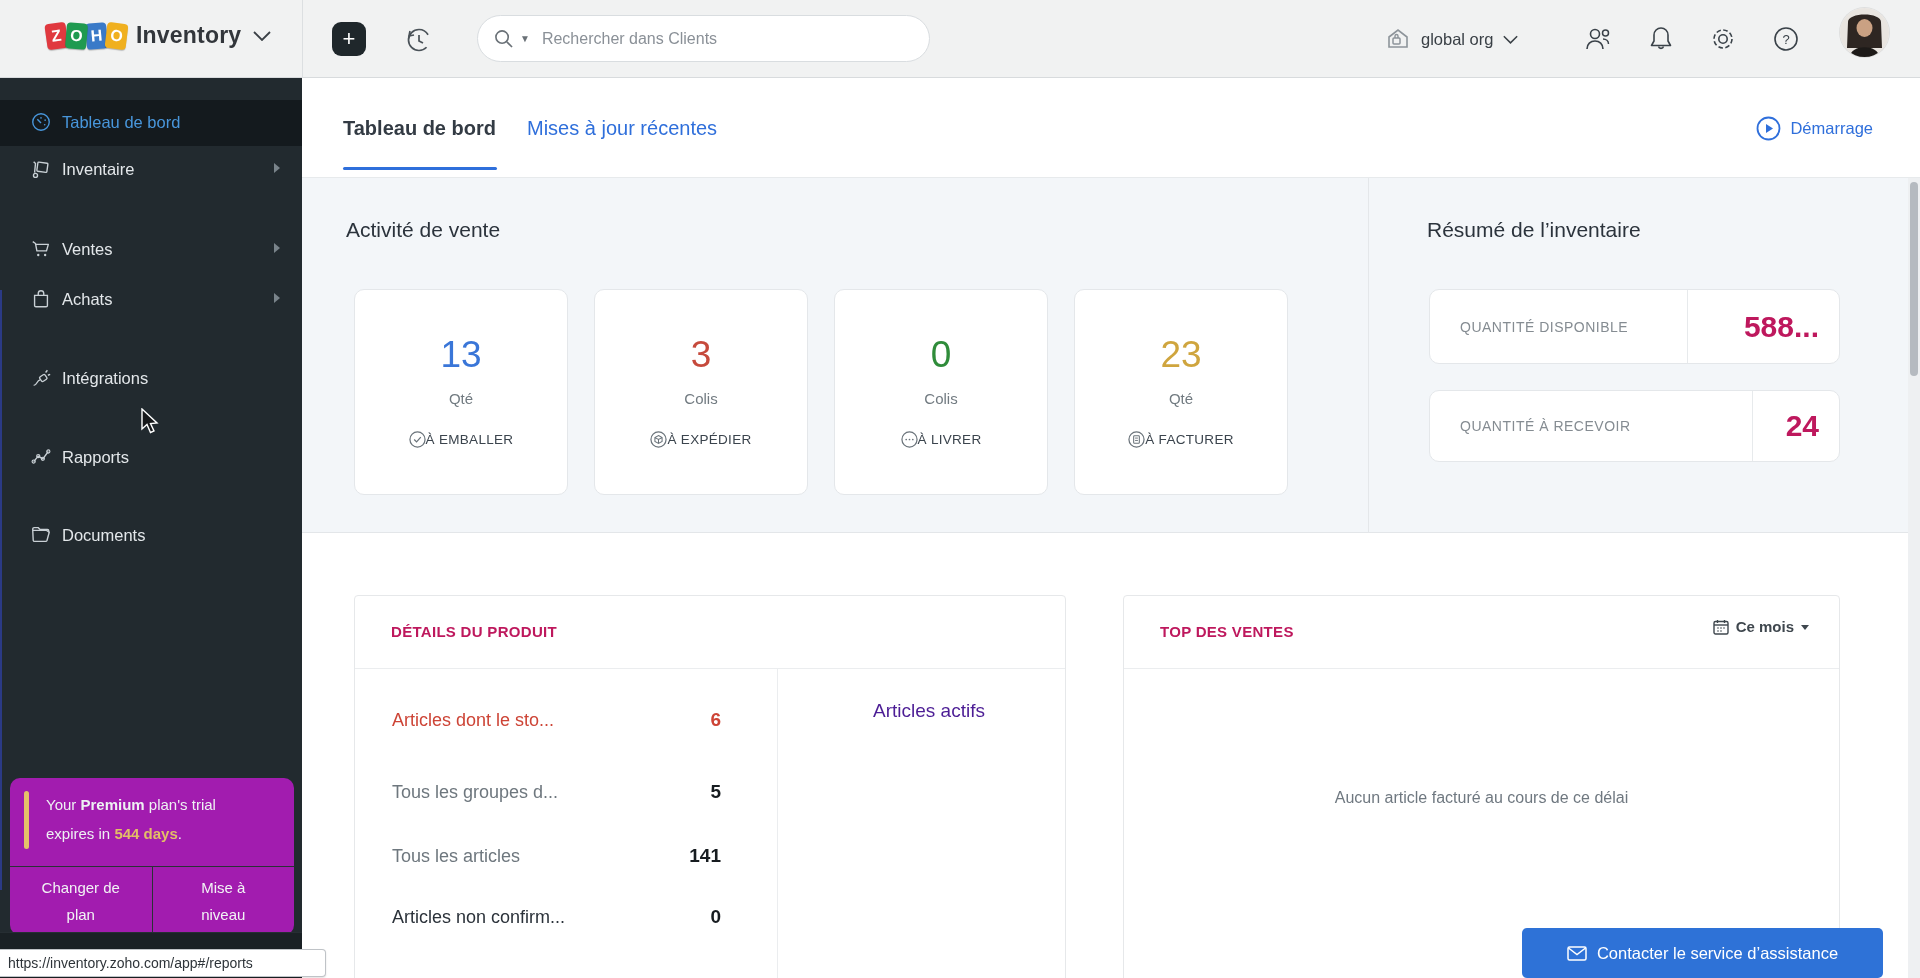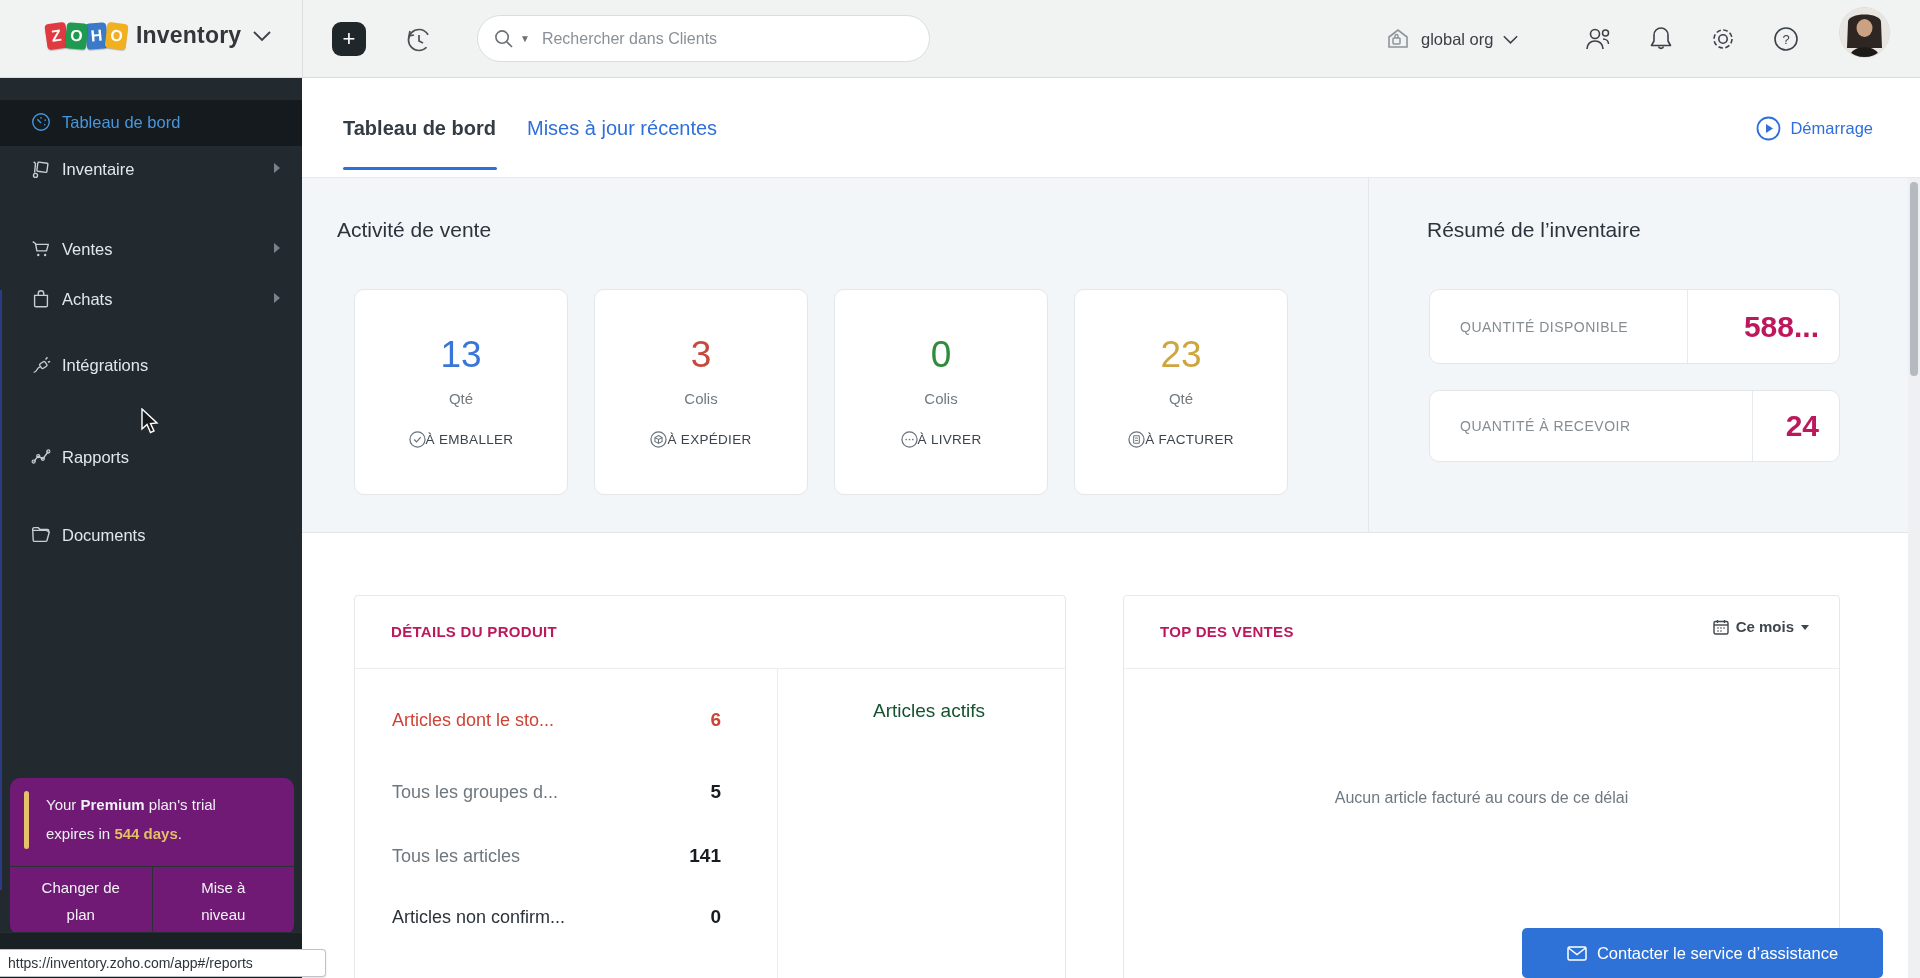--- a/index.html
+++ b/index.html
@@ -31,21 +31,21 @@
 
   
   .sidebar{position:absolute;left:0;top:78px;width:302px;height:900px;background:#222a2f;z-index:4;}
   .side-edge{position:absolute;left:0;top:290px;width:2px;height:600px;background:#2b3a85;z-index:6;}
   .nav-item{position:absolute;left:0;width:100%;height:44px;cursor:pointer;}
   .nav-item .nicon{position:absolute;left:30px;top:11px;}
   .nav-item .nlabel{position:absolute;left:62px;top:0;line-height:44px;font-size:16.5px;color:#e3e7ea;}
   .nav-item .nchev{position:absolute;right:22px;top:16px;width:0;height:0;border-left:6px solid #79838a;border-top:5px solid transparent;border-bottom:5px solid transparent;}
   .nav-active{background:#141a1e;height:46px;}
   .nav-active .nlabel{color:#4896db;}
-  .trial{position:absolute;left:10px;top:700px;width:284px;height:157px;background:#701a75;border-radius:10px;color:#eef1f3;}
+  .trial{position:absolute;left:10px;top:700px;width:284px;height:157px;background:#a21caf;border-radius:10px;color:#eef1f3;}
   .trial-bar{position:absolute;left:14px;top:13px;width:5px;height:58px;border-radius:3px;background:#e5c169;}
   .trial-text{position:absolute;left:36px;top:12px;font-size:15px;line-height:29px;white-space:pre-wrap;}
   .trial-text b{font-weight:bold;}
   .hl{color:#e3bf66;font-weight:bold;}
   .trial-divider{position:absolute;left:0;top:88px;width:100%;height:1px;background:#2a3136;}
   .trial-btns{position:absolute;left:0;top:89px;width:100%;height:68px;display:flex;}
   .trial-btn{flex:1;text-align:center;font-size:15px;line-height:27px;padding-top:7px;color:#f2f4f5;cursor:pointer;}
   .trial-btn:first-child{border-right:1px solid #2a3136;}
   .tb-inner1{max-width:104px;margin:0 auto;}
   .tb-inner2{max-width:64px;margin:0 auto;}
@@ -56,41 +56,41 @@
   .tabsrow{position:absolute;left:302px;top:78px;width:1618px;height:100px;background:#fff;border-bottom:1px solid #e7eaec;}
   .tab1{position:absolute;left:41px;top:0;height:100px;line-height:100px;font-size:20px;font-weight:bold;color:#333b44;cursor:pointer;}
   .tab-underline{position:absolute;left:41px;top:89px;width:154px;height:3px;background:#2f6fdb;border-radius:2px;}
   .tab2{position:absolute;left:225px;top:0;height:100px;line-height:100px;font-size:20px;color:#2f6fdb;cursor:pointer;}
   .demarrage{position:absolute;right:47px;top:0;height:100px;display:flex;align-items:center;gap:9px;cursor:pointer;font-size:16.5px;color:#2f6fdb;}
 
   
   .lightsec{position:absolute;left:302px;top:178px;width:1618px;height:355px;background:#f3f6f9;border-bottom:1px solid #e3e6e9;}
   .vdiv{position:absolute;left:1066px;top:0;width:1px;height:355px;background:#e4e7ea;}
   .sec-title{font-size:21px;color:#2b333c;font-weight:500;}
-  .act-title{position:absolute;left:35px;top:40px;}
+  .act-title{position:absolute;left:44px;top:40px;}
   .act-card{position:absolute;top:111px;width:214px;height:206px;background:#fff;border:1px solid #e4e7ea;border-radius:10px;text-align:center;cursor:pointer;}
   .ac-num{margin-top:44px;font-size:37px;font-weight:500;}
   .ac-unit{margin-top:14px;font-size:15px;color:#717a80;}
   .ac-status{margin-top:24px;display:flex;align-items:center;justify-content:center;font-size:13.5px;font-weight:500;color:#3b444d;letter-spacing:.3px;}
   .n-blue{color:#3a76d8;} .n-red{color:#c64a3c;} .n-green{color:#2f8c3a;} .n-yellow{color:#cfa53e;}
   .sum-title{position:absolute;left:1125px;top:40px;}
   .sum-box{position:absolute;left:1127px;width:411px;background:#fff;border:1px solid #e4e7ea;border-radius:10px;display:flex;align-items:center;}
   .sum-label{font-size:14px;color:#858c92;letter-spacing:.5px;padding-left:30px;}
   .sum-val{position:absolute;top:0;bottom:0;right:0;border-left:1px solid #e7eaec;display:flex;align-items:center;justify-content:flex-end;padding-right:20px;font-size:30px;font-weight:bold;color:#be185d;}
 
   
   .panel{position:absolute;top:595px;background:#fff;border:1px solid #e6e8ea;border-radius:4px;}
   .panel-title{position:absolute;left:36px;top:27px;font-size:15px;font-weight:bold;color:#be185d;letter-spacing:.3px;}
   .panel-hdiv{position:absolute;left:0;top:72px;width:100%;height:1px;background:#ebedef;}
   .prod{left:354px;width:712px;height:430px;}
   .prod-vdiv{position:absolute;left:422px;top:72px;bottom:0;width:1px;background:#ebedef;}
   .prow{position:absolute;left:37px;height:26px;line-height:26px;font-size:18px;cursor:pointer;}
   .pval{position:absolute;right:344px;height:26px;line-height:26px;font-size:19px;font-weight:bold;color:#171c20;}
   .r-red{color:#cd4436;} .r-gray{color:#6e777e;} .r-dark{color:#2b323a;}
-  .donut-title{position:absolute;left:474px;top:104px;width:200px;text-align:center;font-size:19px;color:#14532d;}
+  .donut-title{position:absolute;left:474px;top:104px;width:200px;text-align:center;font-size:19px;color:#4c1d95;}
   .donut{position:absolute;left:491px;top:163px;width:166px;height:166px;border-radius:50%;background:#6ec6a4;}
   .donut-hole{position:absolute;left:39px;top:39px;width:88px;height:88px;border-radius:50%;background:#fff;display:flex;align-items:center;justify-content:center;font-size:20px;color:#16191c;}
   .tops{left:1123px;width:717px;height:430px;}
   .tops-filter{position:absolute;right:30px;top:22px;display:flex;align-items:center;gap:7px;font-size:15px;font-weight:bold;color:#3f474e;cursor:pointer;}
   .caret-dn{width:0;height:0;border-top:5px solid #3f474e;border-left:4px solid transparent;border-right:4px solid transparent;margin-top:2px;}
   .empty-msg{position:absolute;left:0;top:193px;width:100%;text-align:center;font-size:16px;color:#6f7880;}
 
   
   .support-btn{position:absolute;left:1522px;top:928px;width:361px;height:50px;background:#2e72d7;border-radius:5px;display:flex;align-items:center;justify-content:center;gap:10px;color:#fff;font-size:16.5px;cursor:pointer;z-index:8;}
   .urlbar{position:absolute;left:0;top:949px;width:326px;height:28px;background:#fff;border:1px solid #bfc3c7;border-left:none;border-radius:0 4px 4px 0;line-height:26px;padding-left:8px;font-size:14px;color:#2e3439;z-index:12;box-shadow:0 1px 2px rgba(0,0,0,.12);}
@@ -228,21 +228,21 @@
   <div class="nav-item" style="top:199px;">
     <span class="nicon">
       <svg width="22" height="22" viewBox="0 0 24 24">
           <path d="M5 8 h14 v11 a1.5 1.5 0 0 1 -1.5 1.5 h-11 a1.5 1.5 0 0 1 -1.5 -1.5 Z" fill="none" stroke="#c9d0d5" stroke-width="1.5"></path>
           <path d="M9 8 v-2 a3 3 0 0 1 6 0 v2" fill="none" stroke="#c9d0d5" stroke-width="1.5"></path>
         </svg>
     </span>
     <span class="nlabel">Achats</span>
     <span class="nchev"></span>
   </div>
-  <div class="nav-item" style="top:265px;padding-left:12px;">
+  <div class="nav-item" style="top:278px;padding-left:12px;">
     <span class="nicon">
       <svg width="22" height="22" viewBox="0 0 24 24">
           <path d="M4 20 c4 0 3-5 7-6" fill="none" stroke="#c9d0d5" stroke-width="1.5"></path>
           <rect x="11" y="9" width="7" height="6" rx="1.5" transform="rotate(-35 14.5 12)" fill="none" stroke="#c9d0d5" stroke-width="1.5"></rect>
           <line x1="17" y1="6" x2="19" y2="3.5" stroke="#c9d0d5" stroke-width="1.5"></line>
           <line x1="19.5" y1="9" x2="22" y2="8" stroke="#c9d0d5" stroke-width="1.5"></line>
         </svg>
     </span>
     <span class="nlabel">Intégrations</span>
   </div>

